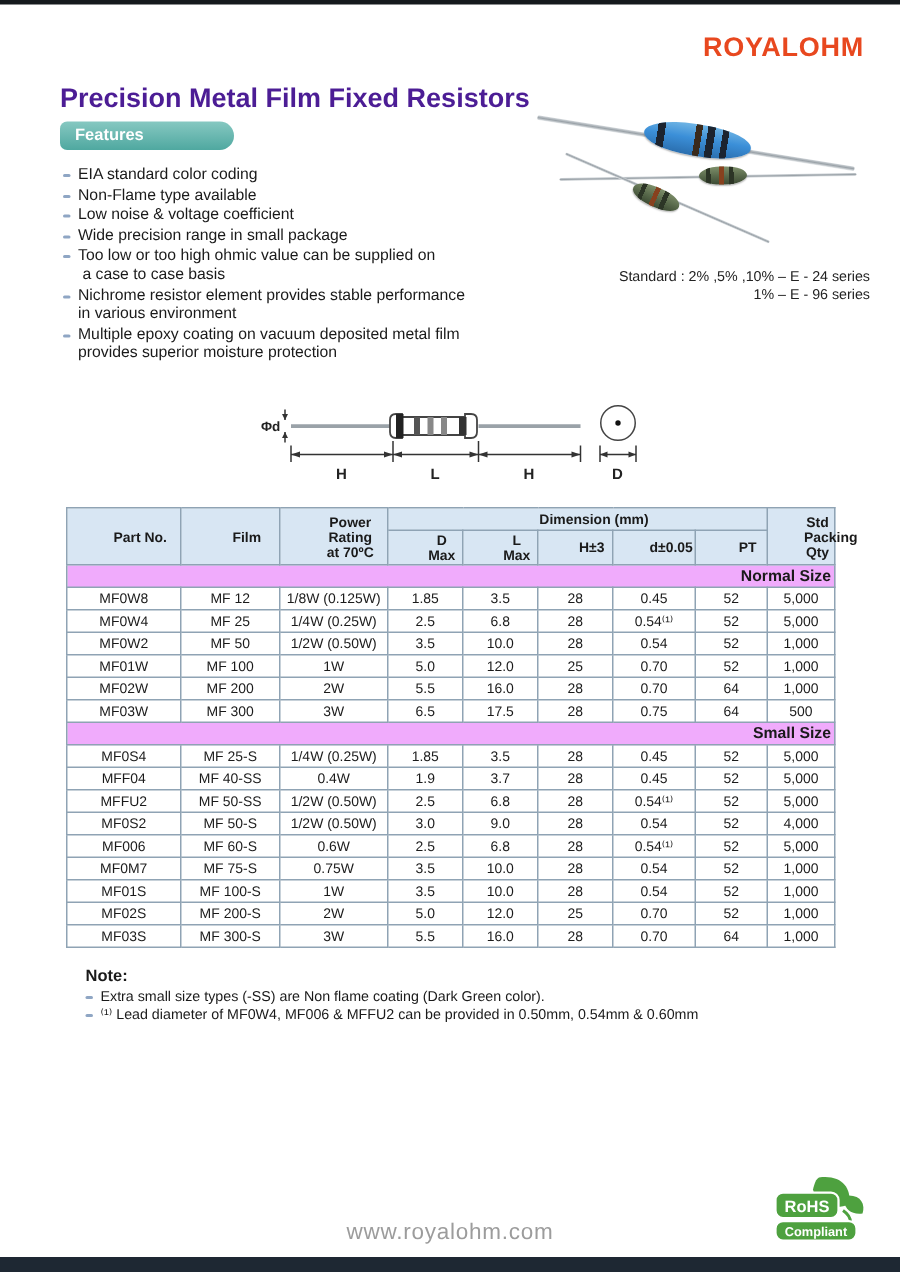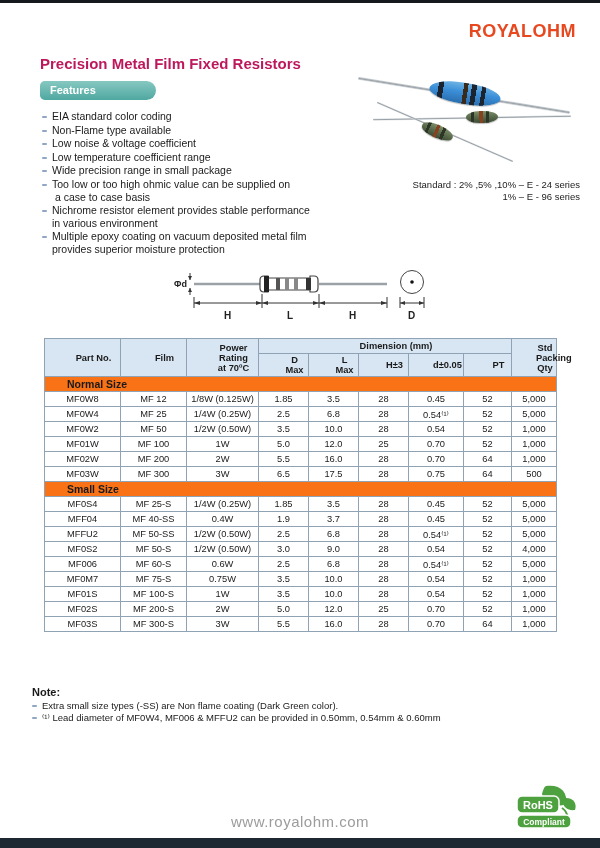--- a/index.html
+++ b/index.html
@@ -4,21 +4,21 @@
 <style>
   * { margin:0; padding:0; box-sizing:border-box; }
   html,body { width:600px; height:848px; }
   body {
     position:relative; background:#ffffff; overflow:hidden;
     font-family:"Liberation Sans","DejaVu Sans",sans-serif; color:#1a1a1a;
   }
   .top-strip { position:absolute; top:0; left:0; width:600px; height:3px; background:#15191d; }
   .brand { position:absolute; top:21px; right:24px; font-size:18px; font-weight:bold;
            letter-spacing:0.5px; color:#e8481f; }
-  .page-title { position:absolute; top:55px; left:40px; font-size:15px; font-weight:bold; color:#be185d; }
+  .page-title { position:absolute; top:55px; left:40px; font-size:18px; font-weight:bold; color:#4c1d95; }
   .features-badge {
     position:absolute; top:81px; left:40px; width:116px; height:19px;
     background:linear-gradient(#86c8c1,#4fa8a0); border-radius:5px 10px 10px 5px;
     color:#fff; font-size:11px; font-weight:bold; line-height:19px; padding-left:10px;
   }
   .features-list { position:absolute; top:110px; left:42px; width:300px; list-style:none; }
   .feat { display:flex; align-items:flex-start; margin-bottom:1px; }
   .bullet { flex:0 0 5px; height:2px; background:#8fa6c4; margin:6px 5px 0 0; border-radius:1px; }
   .feat-text { font-size:10.5px; line-height:12.6px; white-space:pre-line; }
   .photo { position:absolute; left:345px; top:72px; width:245px; height:108px; }
@@ -38,24 +38,24 @@
       #87411e 42% 52%,transparent 52% 62%,#2c3526 62% 72%,transparent 72%);
   }
   .standard-note { position:absolute; top:179px; right:20px; text-align:right;
     font-size:9.5px; font-weight:normal; line-height:12px; color:#222; }
   .diagram { position:absolute; left:168px; top:256px; }
   .spec-table-wrap { position:absolute; left:44px; top:338px; width:512px; }
   table.spec { border-collapse:collapse; width:512px; table-layout:fixed; }
   table.spec th, table.spec td { border:1px solid #8fa3b4; font-size:9.3px; text-align:center;
     padding:1px 2px; height:15px; background:#fff; }
   table.spec thead th { background:#d8e6f3; font-weight:bold; white-space:pre-line; line-height:10px;padding-left:24px; }
-  tr.section-row td { background:#f97316; text-align:left; font-weight:bold; font-size:10.5px;
-    padding-left:22px; height:14px; }
+  tr.section-row td { background:#f0abfc; text-align:right; font-weight:bold; font-size:10.5px;
+    padding-left:5px; height:14px; }
   table.spec { border:1px solid #74899b; }
-  .note-block { position:absolute; left:32px; top:645px; width:500px;margin-top:41px; }
+  .note-block { position:absolute; left:57px; top:645px; width:500px; }
   .note-heading { font-size:11px; font-weight:bold; margin-bottom:2px; }
   .note-item { display:flex; align-items:flex-start; font-size:9.5px; line-height:12px; }
   .note-item .bullet { margin-top:5px; }
   .footer-url { position:absolute; bottom:18px; left:0; width:600px; text-align:center;
     font-size:15px; color:#9c9c9c; letter-spacing:0.5px; }
   .rohs { position:absolute; right:22px; bottom:12px; }
   .bottom-bar { position:absolute; bottom:0; left:0; width:600px; height:10px; background:#1e2833; }
   svg text { font-family:"Liberation Sans","DejaVu Sans",sans-serif; }
 </style>
 </head>
@@ -74,24 +74,20 @@
       <span class="bullet"></span>
       <span class="feat-text">EIA standard color coding</span>
     </li>
     <li class="feat">
       <span class="bullet"></span>
       <span class="feat-text">Non-Flame type available</span>
     </li>
     <li class="feat">
       <span class="bullet"></span>
       <span class="feat-text">Low noise &amp; voltage coefficient</span>
-    </li>
-    <li class="feat">
-      <span class="bullet"></span>
-      <span class="feat-text">Low temperature coefficient range</span>
     </li>
     <li class="feat">
       <span class="bullet"></span>
       <span class="feat-text">Wide precision range in small package</span>
     </li>
     <li class="feat">
       <span class="bullet"></span>
       <span class="feat-text">Too low or too high ohmic value can be supplied on
 &nbsp;a case to case basis</span>
     </li>

